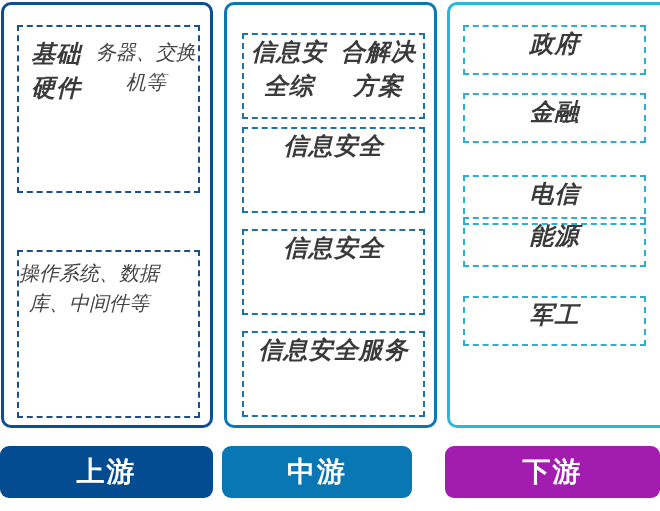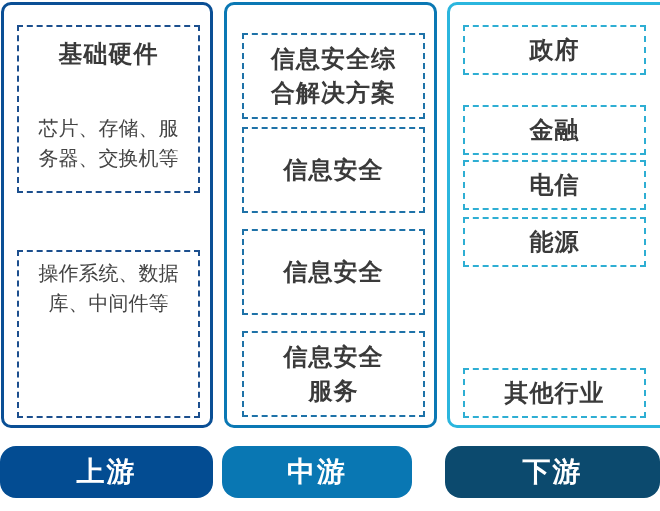--- a/index.html
+++ b/index.html
@@ -2,41 +2,40 @@
 <html><head>
 <meta charset="utf-8">
 <style>
   html, body { margin:0; padding:0; background:#ffffff; }
   body { width:660px; height:511px; position:relative; overflow:hidden;
          font-family:"DejaVu Sans","Liberation Sans",sans-serif; }
   .panel { position:absolute; top:2px; height:426px; border:3px solid; border-radius:10px; box-sizing:border-box; background:#fff; }
   .p-up { left:1px; width:212px; border-color:#0a4f95; }
   .p-mid { left:224px; width:213px; border-color:#0a78b4; }
   .p-down { left:447px; width:249px; border-color:#2bb6de; }
-  .box { position:absolute; box-sizing:border-box; border:2px dashed; display:flex; flex-direction:column;
-         justify-content:center; text-align:center; color:#3a3a3a; }
+  .box { position:absolute; box-sizing:border-box; border:2px dashed; display:flex; flex-direction:row;
+         justify-content:center; text-align:center; color:#3a3a3a;font-style:italic; }
   .p-up .box { border-color:#1c4f8e; left:13px; width:183px; }
   .p-mid .box { border-color:#1e72a8; left:15px; width:183px; }
   .p-down .box { border-color:#2eaed3; left:13px; width:183px; }
   .title { font-weight:bold; font-size:24px; line-height:34px; letter-spacing:1px; }
   .desc { font-size:20px; line-height:30px; color:#444; }
-  .label { position:absolute; top:446px; height:52px; border-radius:16px; color:#fff; font-weight:bold;
+  .label { position:absolute; top:446px; height:52px; border-radius:9px; color:#fff; font-weight:bold;
            font-size:28px; display:flex; align-items:center; justify-content:center; letter-spacing:2px; }
   .l-up { left:0; width:213px; background:#034c92; }
   .l-mid { left:222px; width:190px; background:#0977b3; }
-  .l-down { left:445px; width:215px; background:#0c4a6e; }
+  .l-down { left:445px; width:215px; background:#a21caf; }
 </style>
 </head>
 <body>
 
 <div class="panel p-up">
   <div class="box" style="top:20px;height:168px;justify-content:space-between;padding:10px 0 18px;">
     <div class="title">基础硬件</div>
     <div>
-      <div class="desc">芯片、存储、服</div>
       <div class="desc">务器、交换机等</div>
     </div>
   </div>
   <div class="box" style="top:245px;height:168px;justify-content:space-between;padding:6px 0 14px;">
     <div>
       <div class="desc">操作系统、数据</div>
       <div class="desc">库、中间件等</div>
     </div>
   </div>
 </div>
@@ -55,29 +54,29 @@
   <div class="box" style="top:326px;height:86px;">
     <div class="title">信息安全</div>
     <div class="title">服务</div>
   </div>
 </div>
 
 <div class="panel p-down">
   <div class="box" style="top:20px;height:50px;">
       <div class="title">政府</div>
     </div>
-  <div class="box" style="top:100px;height:50px;">
+  <div class="box" style="top:88px;height:50px;">
       <div class="title">金融</div>
     </div>
-  <div class="box" style="top:155px;height:50px;">
+  <div class="box" style="top:170px;height:50px;">
       <div class="title">电信</div>
     </div>
   <div class="box" style="top:212px;height:50px;">
       <div class="title">能源</div>
     </div>
-  <div class="box" style="top:363px;height:50px;">
-      <div class="title">其他行业</div>
+  <div class="box" style="top:291px;height:50px;">
+      <div class="title">军工</div>
     </div>
 </div>
 
 <div class="label l-up">上游</div>
 <div class="label l-mid">中游</div>
 <div class="label l-down">下游</div>
 
 </body></html>

